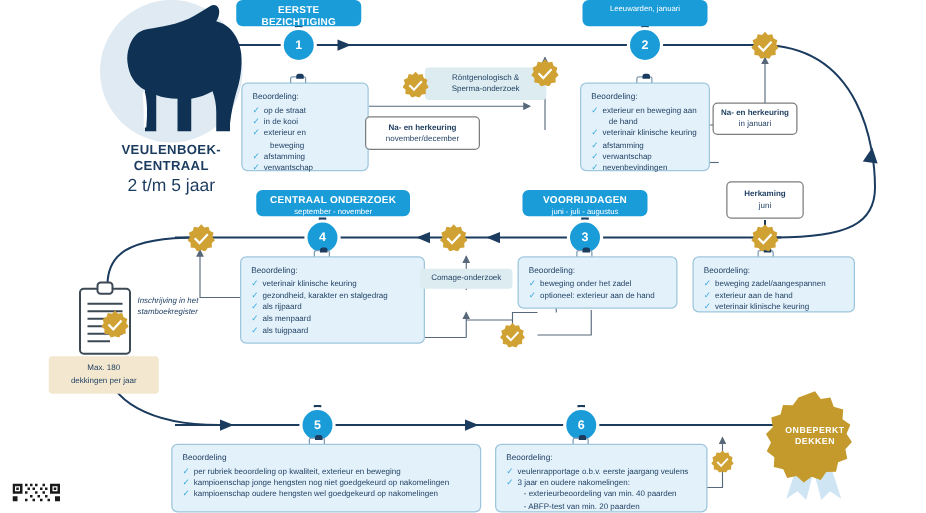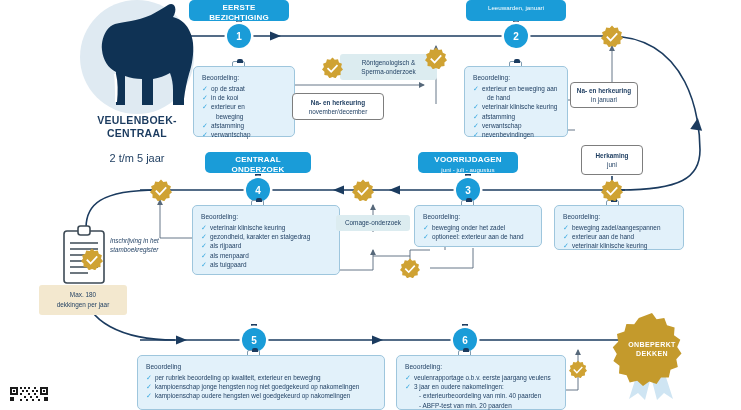--- a/index.html
+++ b/index.html
@@ -56,21 +56,21 @@
        text-align:center;color:#1b3b5f;font-size:6.4px;line-height:10px;padding:3px 6px;}
 
   
   .seal{position:absolute;color:#fff;display:flex;align-items:center;justify-content:center;}
 
   
   .horse-circle{position:absolute;left:80px;top:0px;width:114px;height:114px;
                 border-radius:50%;background:#dfeaf2;}
   .title-block{position:absolute;left:48px;top:114px;width:178px;text-align:center;}
   .title-block .t1{font-size:10.5px;font-weight:bold;letter-spacing:.3px;line-height:13px;color:#1b3b5f;}
-  .title-block .t2{font-size:11px;line-height:13px;color:#1b3b5f;margin-top:12px;}
+  .title-block .t2{font-size:14px;line-height:13px;color:#1b3b5f;margin-top:2px;}
 
   
   .reglabel{position:absolute;font-size:6.3px;line-height:9px;color:#1b3b5f;font-style:italic;width:80px;}
 
   
   .rosette{position:absolute;}
   .rosette .txt{position:absolute;left:0;top:0;width:100%;height:100%;
       display:flex;flex-direction:column;align-items:center;justify-content:center;
       color:#ffffff;font-size:7px;font-weight:bold;line-height:9px;letter-spacing:.4px;text-align:center;}
 
@@ -208,21 +208,21 @@
       <li><span class="ck">✓</span><span>afstamming</span></li>
       <li><span class="ck">✓</span><span>verwantschap</span></li>
       <li><span class="ck">✓</span><span>nevenbevindingen</span></li>
     </ul>
   </div>
   <div class="note" style="left:570px;top:82px;width:68px;height:26px;">
     <div class="l1">Na- en herkeuring</div>
     <div class="l2">in januari</div>
   </div>
 
-  <div class="phase" style="left:205px;top:152px;width:106px;height:21px;">
+  <div class="phase" style="left:205px;top:152px;width:123px;height:21px;">
     <div class="t">CENTRAAL ONDERZOEK</div>
     <div class="s">september - november</div>
   </div>
   <div class="node" style="left:246px;top:178px;">
     <span>4</span>
   </div>
   <div class="clip" style="left:251px;top:200px;"></div>
   <div class="panel" style="left:192px;top:205px;width:148px;height:70px;">
     <div class="hd">Beoordeling:</div>
     <ul>

